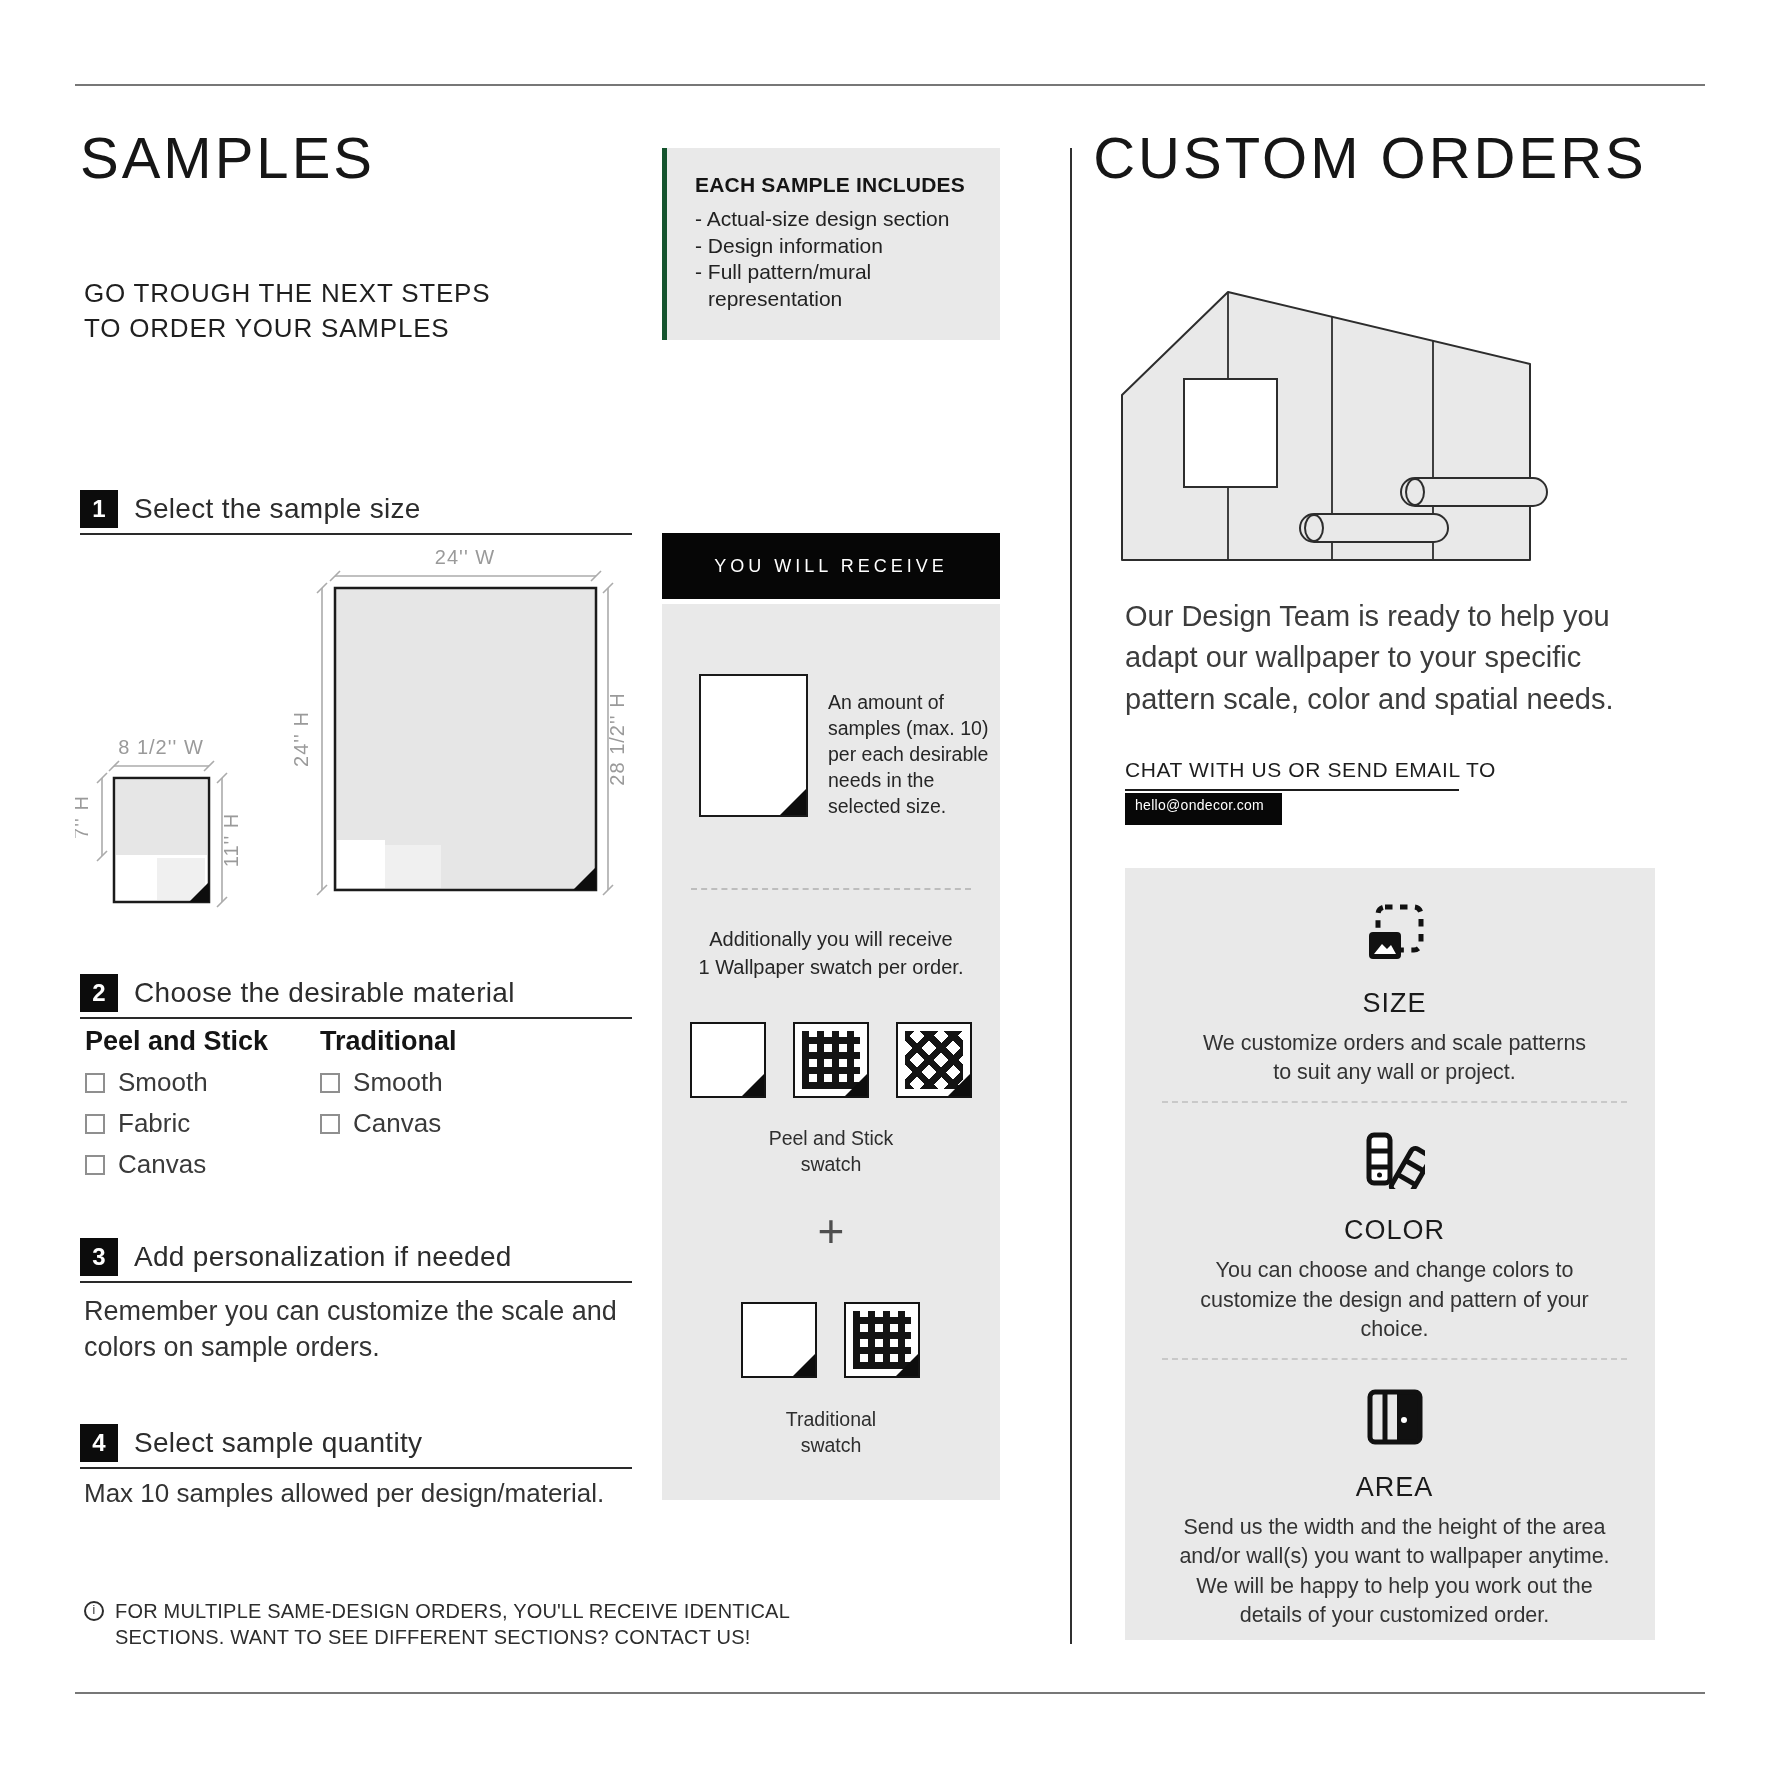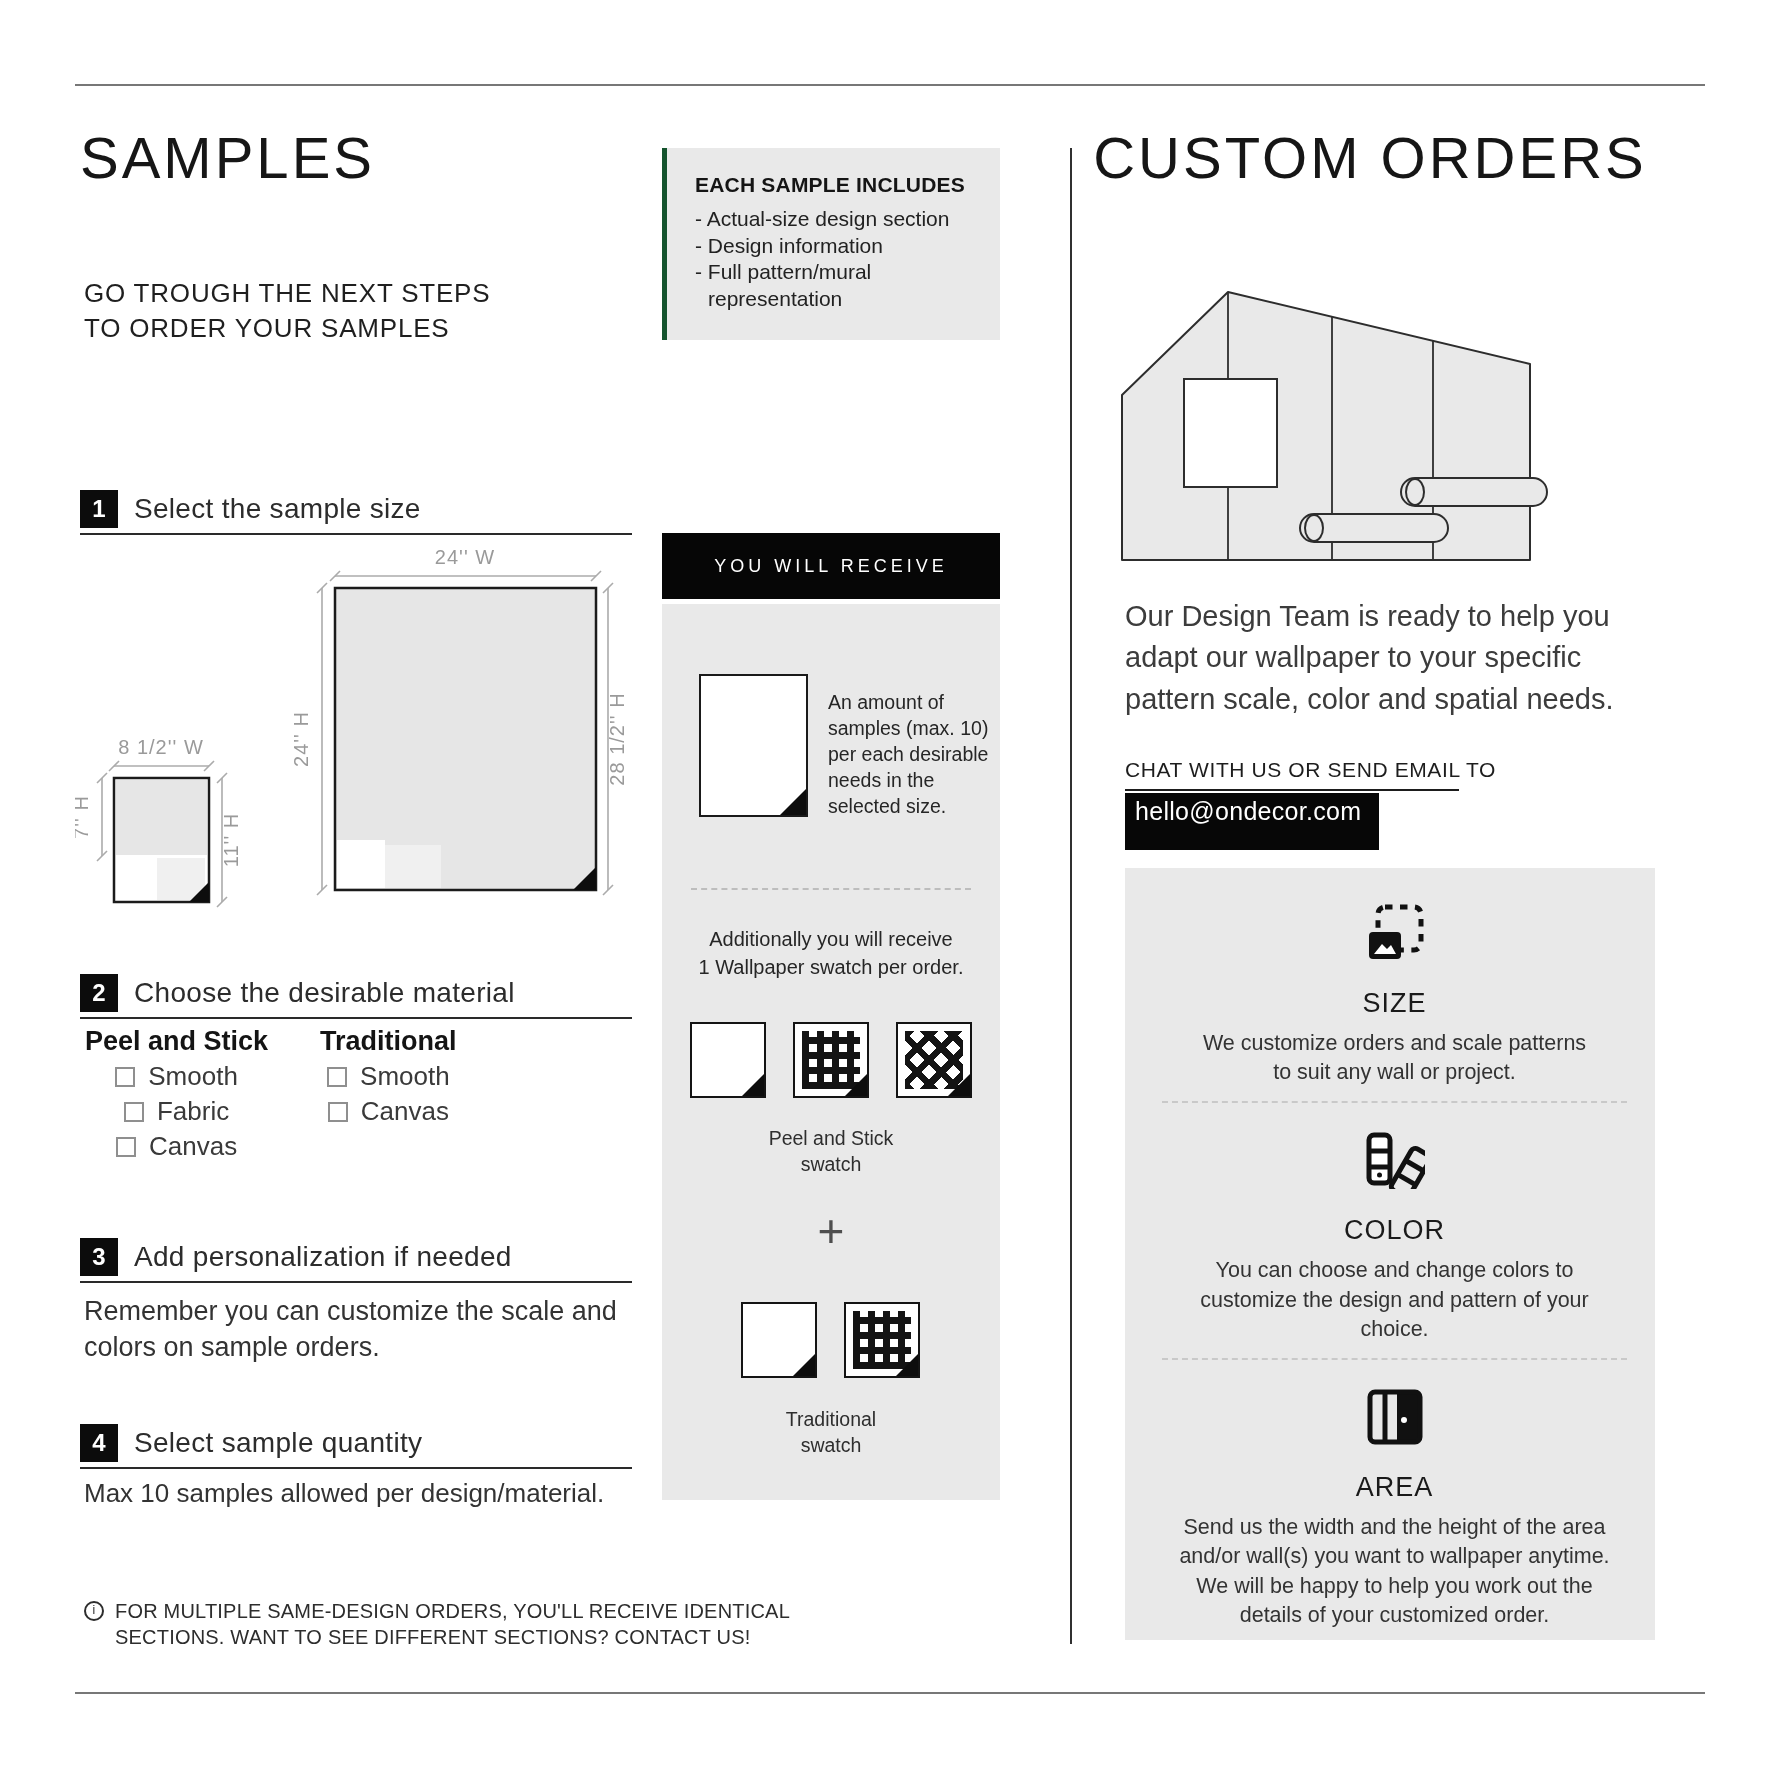--- a/index.html
+++ b/index.html
@@ -31,21 +31,21 @@
   .step .stitle{font-size:28px;color:#2c2c2c;letter-spacing:0.3px;white-space:nowrap;}
   #step1{left:80px;top:490px;} #step2{left:80px;top:974px;}
   #step3{left:80px;top:1238px;} #step4{left:80px;top:1424px;}
 
   #diagram{position:absolute;left:75px;top:550px;}
   #diagram text{font-family:"Liberation Sans",sans-serif;font-size:20px;fill:#9a9a9a;letter-spacing:1px;}
 
   
   #materials{position:absolute;left:85px;top:1026px;display:flex;gap:52px;}
   .mat-col .mtitle{font-size:27px;font-weight:700;color:#141414;}
-  .opt{display:flex;align-items:center;gap:13px;margin-top:4px;justify-content:center;}
+  .opt{display:flex;align-items:center;gap:13px;margin-top:10px;}
   .opt .cb{width:16px;height:16px;border:2px solid #8f8f8f;background:#fff;}
   .opt .olabel{font-size:26px;color:#3a3a3a;white-space:nowrap;}
 
   #step3-body{position:absolute;left:84px;top:1294px;width:572px;font-size:27px;line-height:1.33;color:#333;}
   #step4-body{position:absolute;left:84px;top:1478px;width:610px;font-size:26px;color:#333;}
 
   
   #footnote{position:absolute;left:84px;top:1598px;font-size:20px;line-height:1.32;color:#2d2d2d;letter-spacing:0.2px;}
   #footnote .frow{display:flex;gap:11px;align-items:flex-start;}
   #footnote .icirc{flex:0 0 auto;width:16px;height:16px;border:2px solid #2d2d2d;border-radius:50%;
@@ -80,22 +80,22 @@
 
   #cap-ps{position:absolute;left:0;top:521px;width:100%;text-align:center;font-size:19.5px;line-height:1.35;color:#2e2e2e;}
   #plus-sign{position:absolute;left:0;top:604px;width:100%;text-align:center;font-size:46px;font-weight:300;color:#4e4e4e;line-height:1;}
   #cap-tr{position:absolute;left:0;top:802px;width:100%;text-align:center;font-size:19.5px;line-height:1.35;color:#2e2e2e;}
 
   
   #house{position:absolute;left:1118px;top:284px;}
   #custom-intro{position:absolute;left:1125px;top:596px;font-size:29px;line-height:1.43;color:#3c3c3c;}
   #chat-label{position:absolute;left:1125px;top:758px;font-size:21px;letter-spacing:0.6px;color:#1d1d1d;white-space:nowrap;}
   #chat-underline{position:absolute;left:1125px;top:789px;width:334px;height:2px;background:#1d1d1d;}
-  #email-chip{position:absolute;left:1125px;top:793px;background:#070707;color:#ffffff;font-size:25px;
-              padding:4px 18px 24px 10px;letter-spacing:0.3px;cursor:pointer;}
+  #email-chip{position:absolute;left:1125px;top:793px;background:#070707;color:#ffffff;font-size:14px;
+              padding:4px 18px 12px 10px;letter-spacing:0.3px;cursor:pointer;}
 
   #custom-panel{position:absolute;left:1125px;top:868px;width:530px;height:772px;background:#e9e9e9;
                 box-sizing:border-box;padding:36px 28px 0 37px;text-align:center;}
   .feature .ficon{height:58px;margin-bottom:26px;}
   .feature .fname{font-size:27px;letter-spacing:1px;color:#1a1a1a;margin-bottom:10px;}
   .feature .fline{font-size:21.5px;line-height:1.36;color:#333;white-space:nowrap;}
   .fdash{border-top:2px dashed #c9c9c9;margin:14px 0 28px;}
 </style>
 </head>
 <body>

